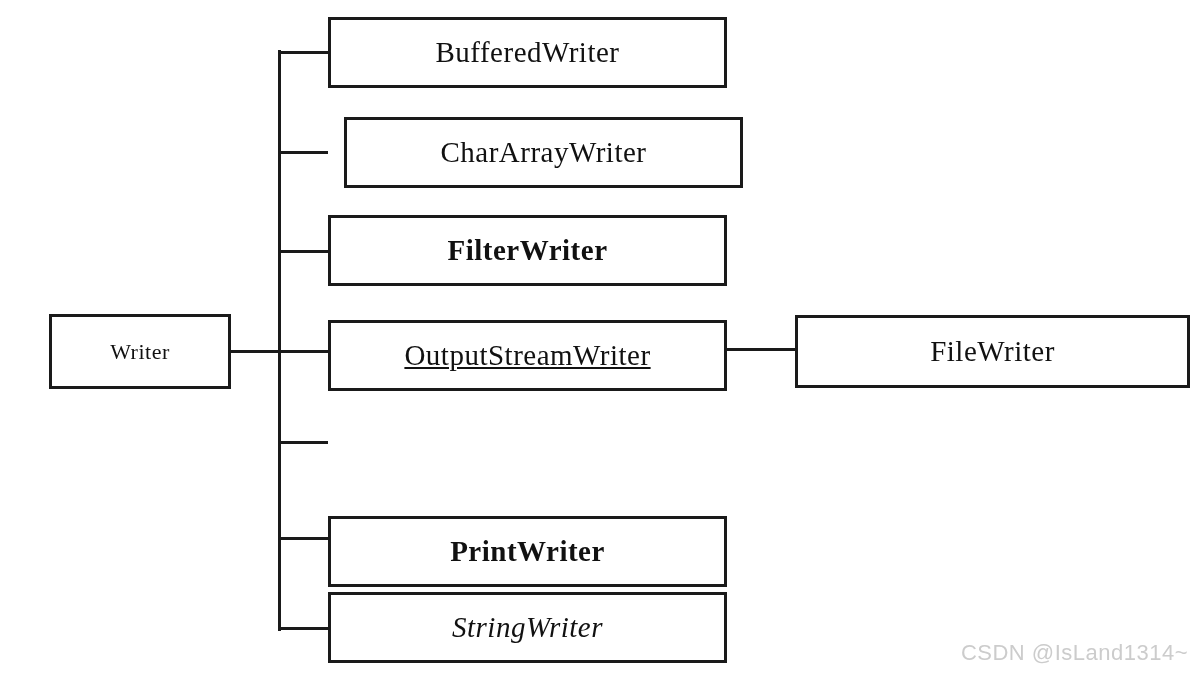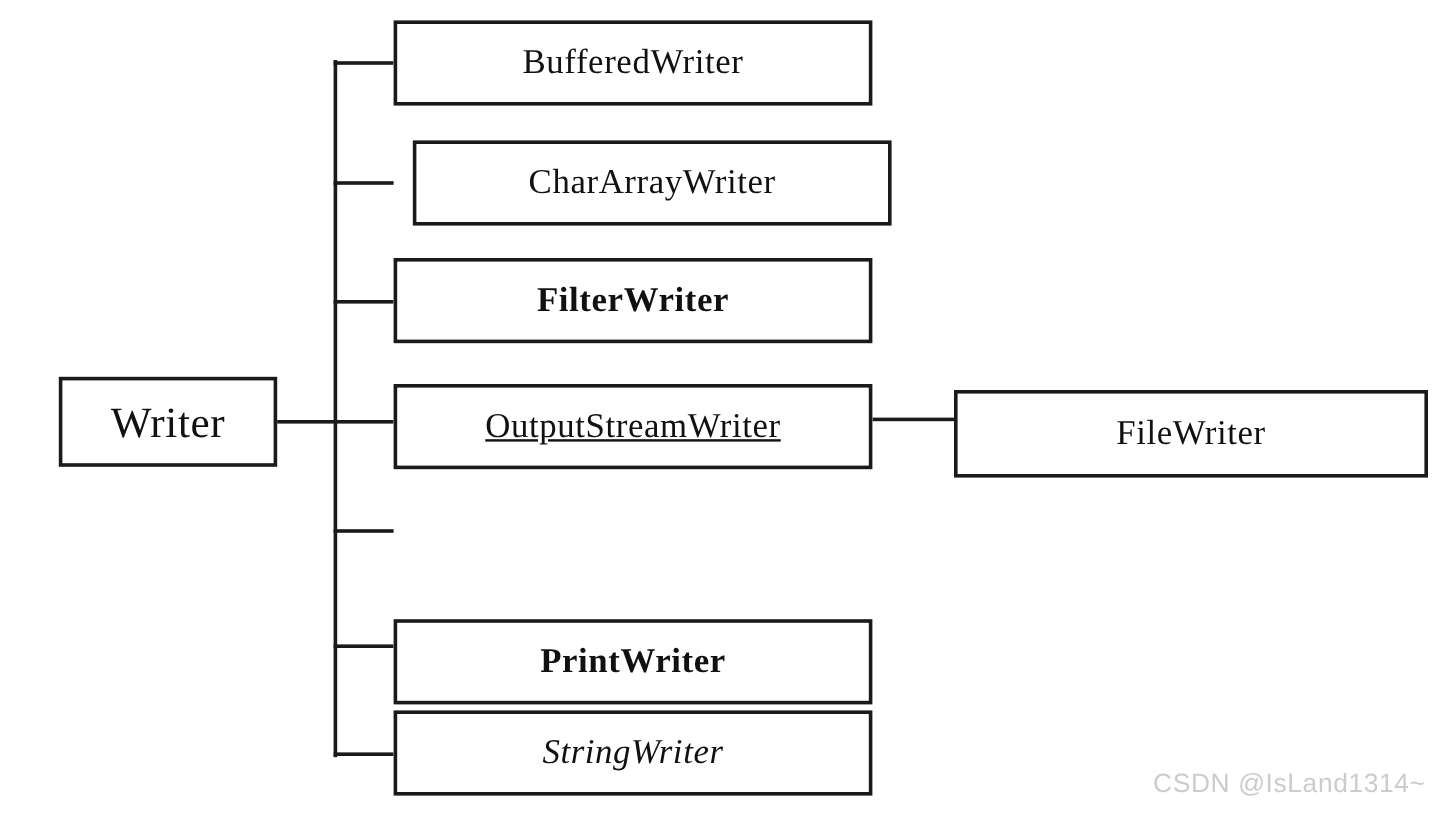--- a/index.html
+++ b/index.html
@@ -25,30 +25,30 @@
     justify-content: center;
     color: #111111;
     font-size: 29px;
     letter-spacing: 0.5px;
   }
   .node.root {
     left: 49px;
     top: 314px;
     width: 182px;
     height: 75px;
-    font-size: 36px;
+    font-size: 22px;
   }
   .node.child {
     left: 328px;
     width: 399px;
     height: 71px;
   }
   .node.grandchild {
     left: 795px;
-    top: 325px;
+    top: 315px;
     width: 395px;
     height: 73px;
   }
   .child-0 { top: 17px; }
   .child-1 { top: 117px; margin-left: 16px; }
   .child-2 { top: 215px; font-weight: bold; }
   .child-3 { top: 320px; text-decoration: underline; }
   .child-4 { top: 407px; }
   .child-5 { top: 516px; font-weight: bold; }
   .child-6 { top: 592px; font-style: italic; }

